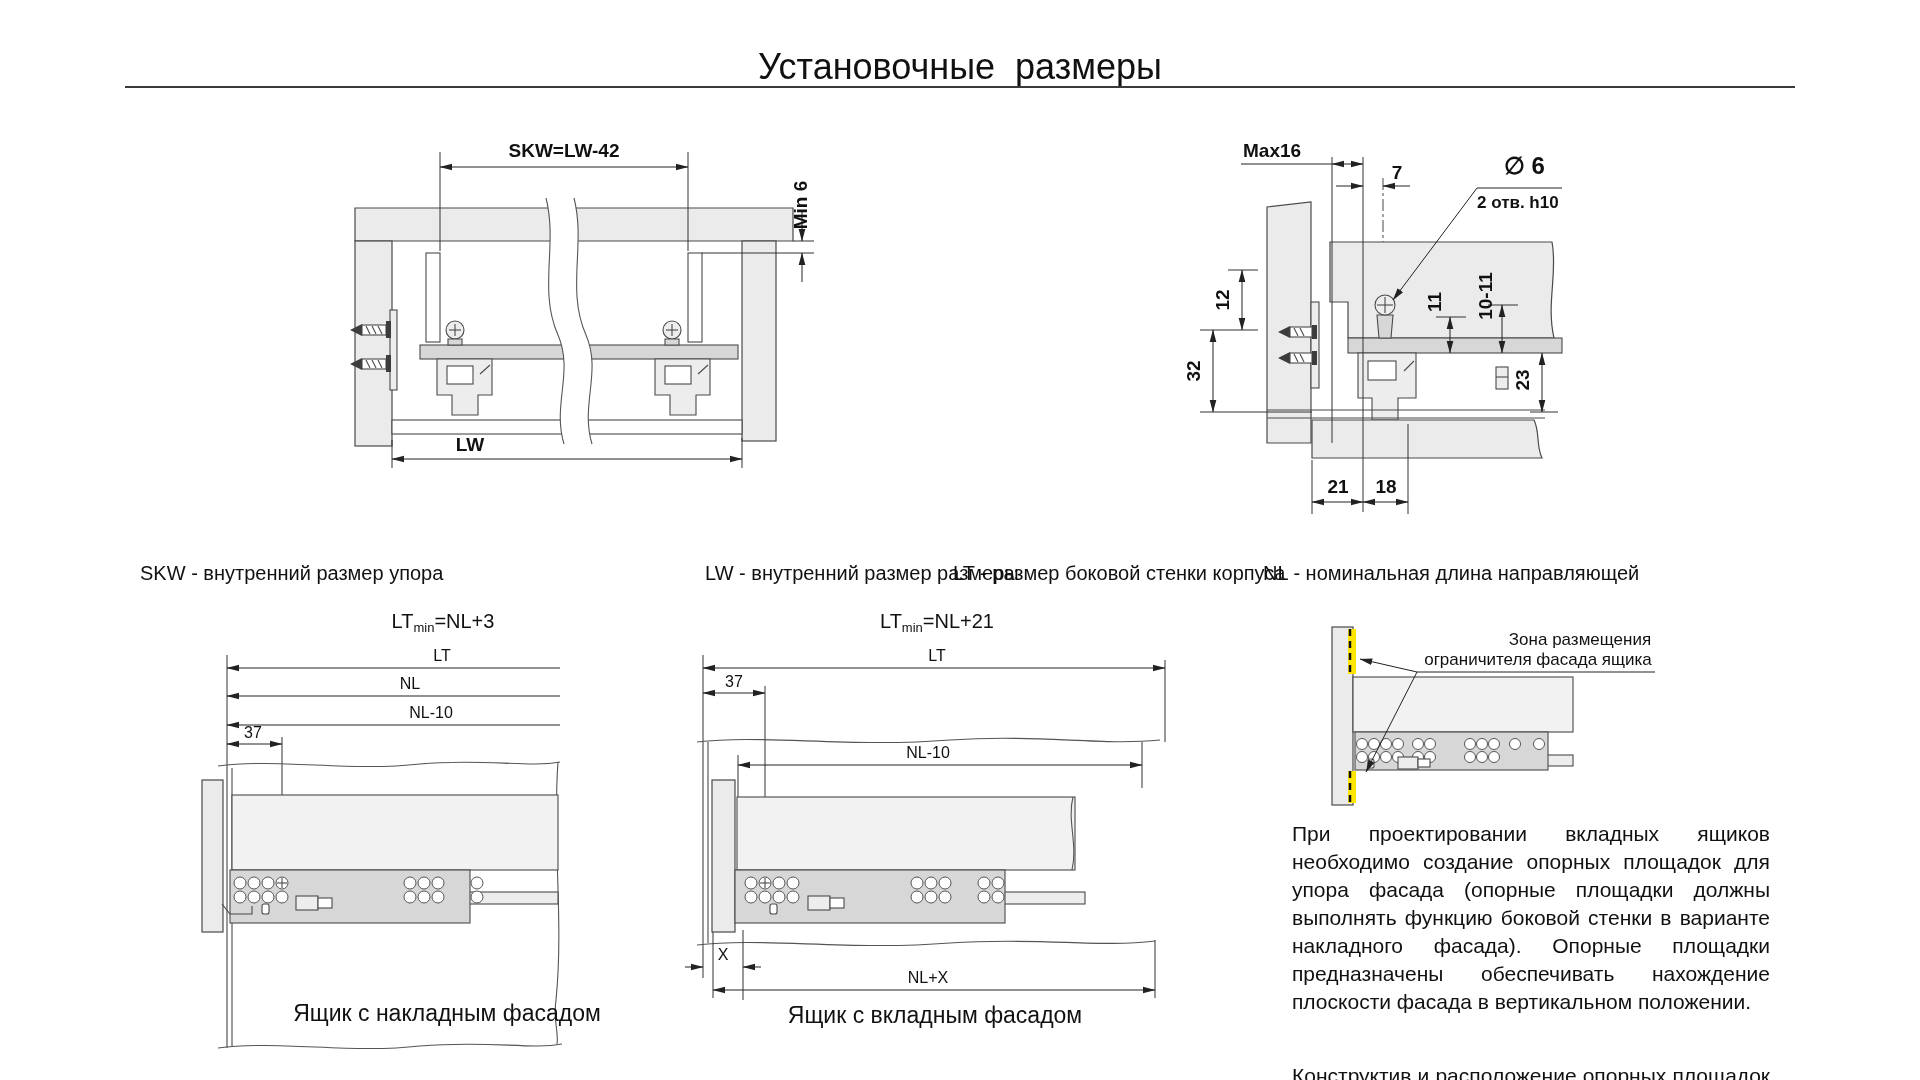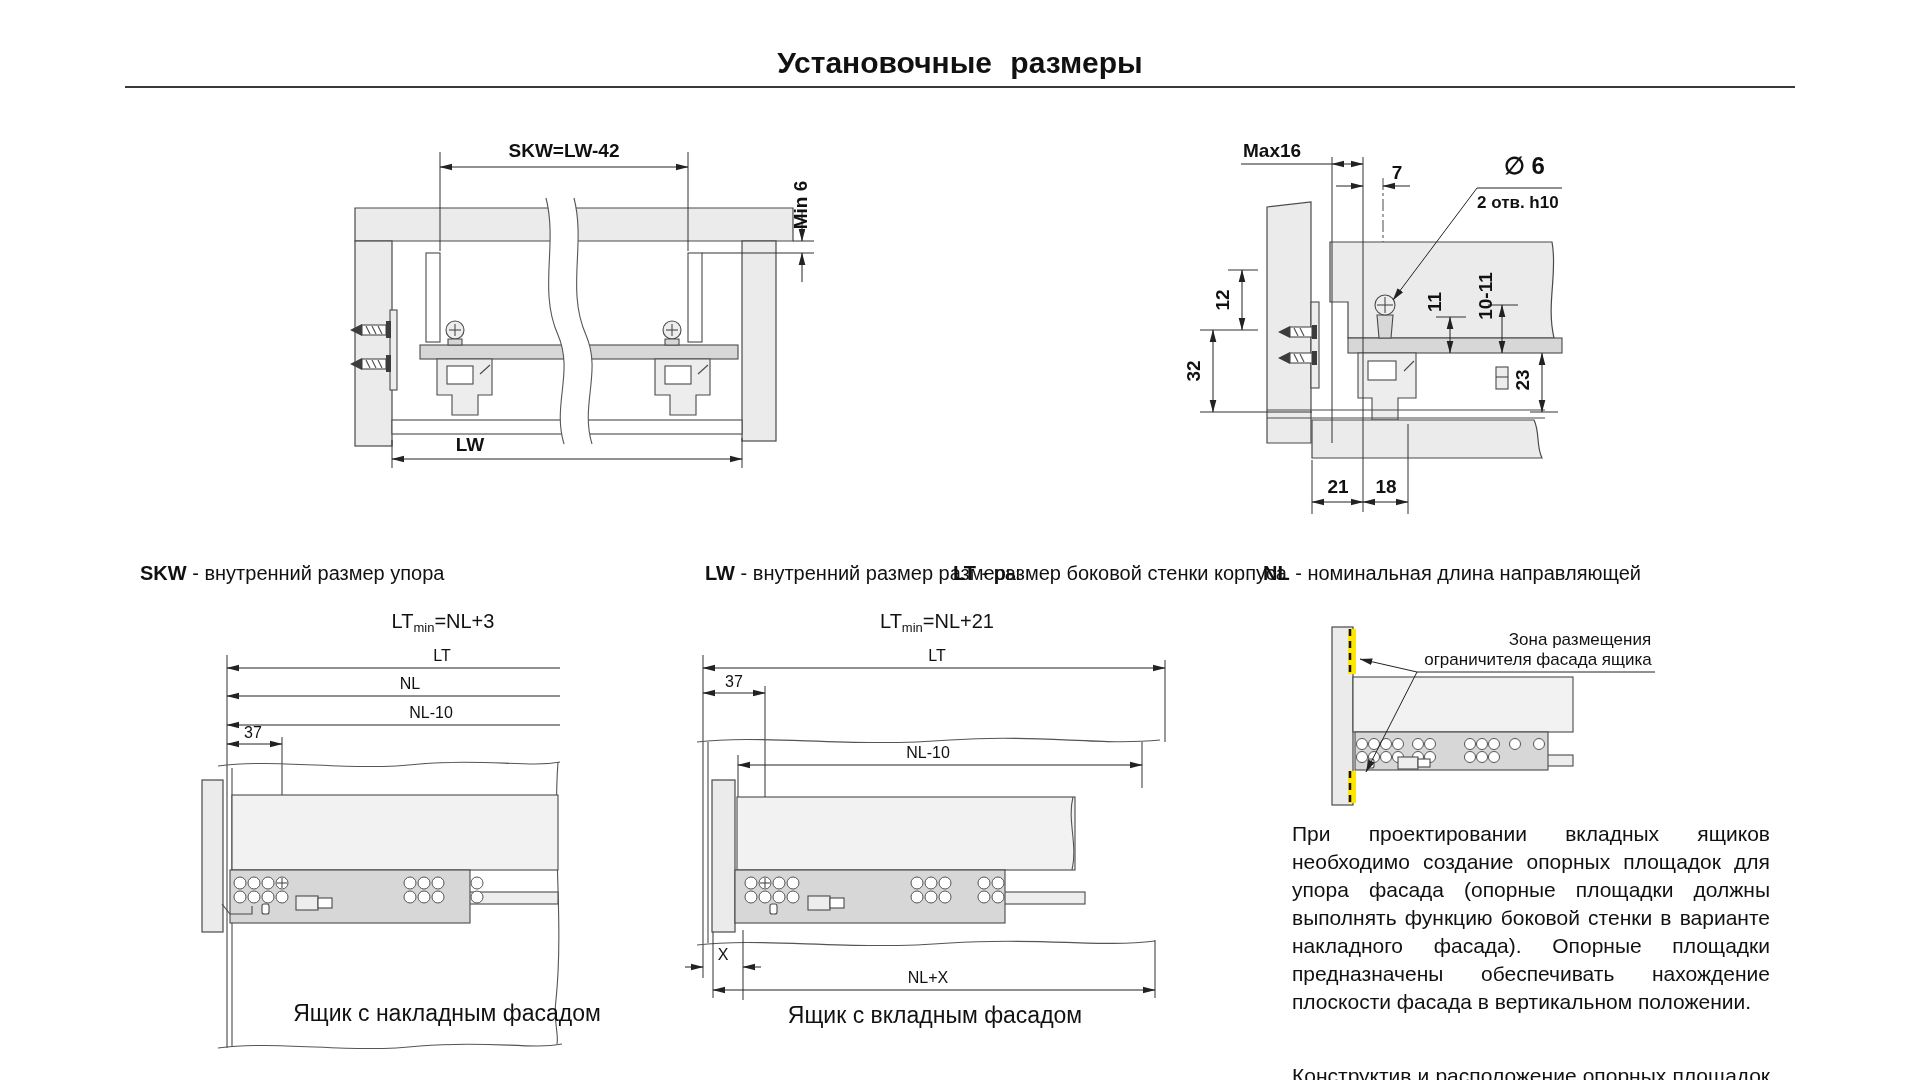--- a/index.html
+++ b/index.html
@@ -1,21 +1,21 @@
 <!DOCTYPE html>
 <html style="--zone-yellow: #ffe600; --panel-gray: #ebebeb; --rail-gray: #d7d7d7;"><head>
 <meta charset="utf-8">
 <style>
   html,body{margin:0;padding:0;background:#fff;width:1920px;height:1080px;overflow:hidden;
     font-family:"Liberation Sans",sans-serif;color:#111;position:relative}
   .abs{position:absolute}
-  .title{top:46px;left:0;width:1920px;text-align:center;font-size:30px;font-weight:bold;word-spacing:10px}
+  .title{top:46px;left:0;width:1920px;text-align:center;font-size:36px;font-weight:normal;word-spacing:10px}
   .rule{top:86px;left:125px;width:1670px;height:2px;background:#3a3a3a}
   .legend-item{top:562px;font-size:20px;white-space:nowrap}
-  .legend-item b{font-weight:bold}
+  .legend-item b{font-weight:normal}
   .notes{left:1292px;top:820px;width:478px;font-size:21px;line-height:28px;text-align:justify}
   .notes p{margin:0}
   .notes p + p{margin-top:46px}
   svg{position:absolute;overflow:visible}
   svg text{fill:#111;font-family:"Liberation Sans",sans-serif}
   .panel{fill:var(--panel-gray,#ebebeb);stroke:#4a4a4a;stroke-width:1.2}
   .soft{fill:#f2f2f2;stroke:#4a4a4a;stroke-width:1.1}
   .rail{fill:var(--rail-gray,#d7d7d7);stroke:#4a4a4a;stroke-width:1.1}
   .part{fill:#ededed;stroke:#4a4a4a;stroke-width:1.1}
   .white{fill:#fff;stroke:#4a4a4a;stroke-width:1.1}

